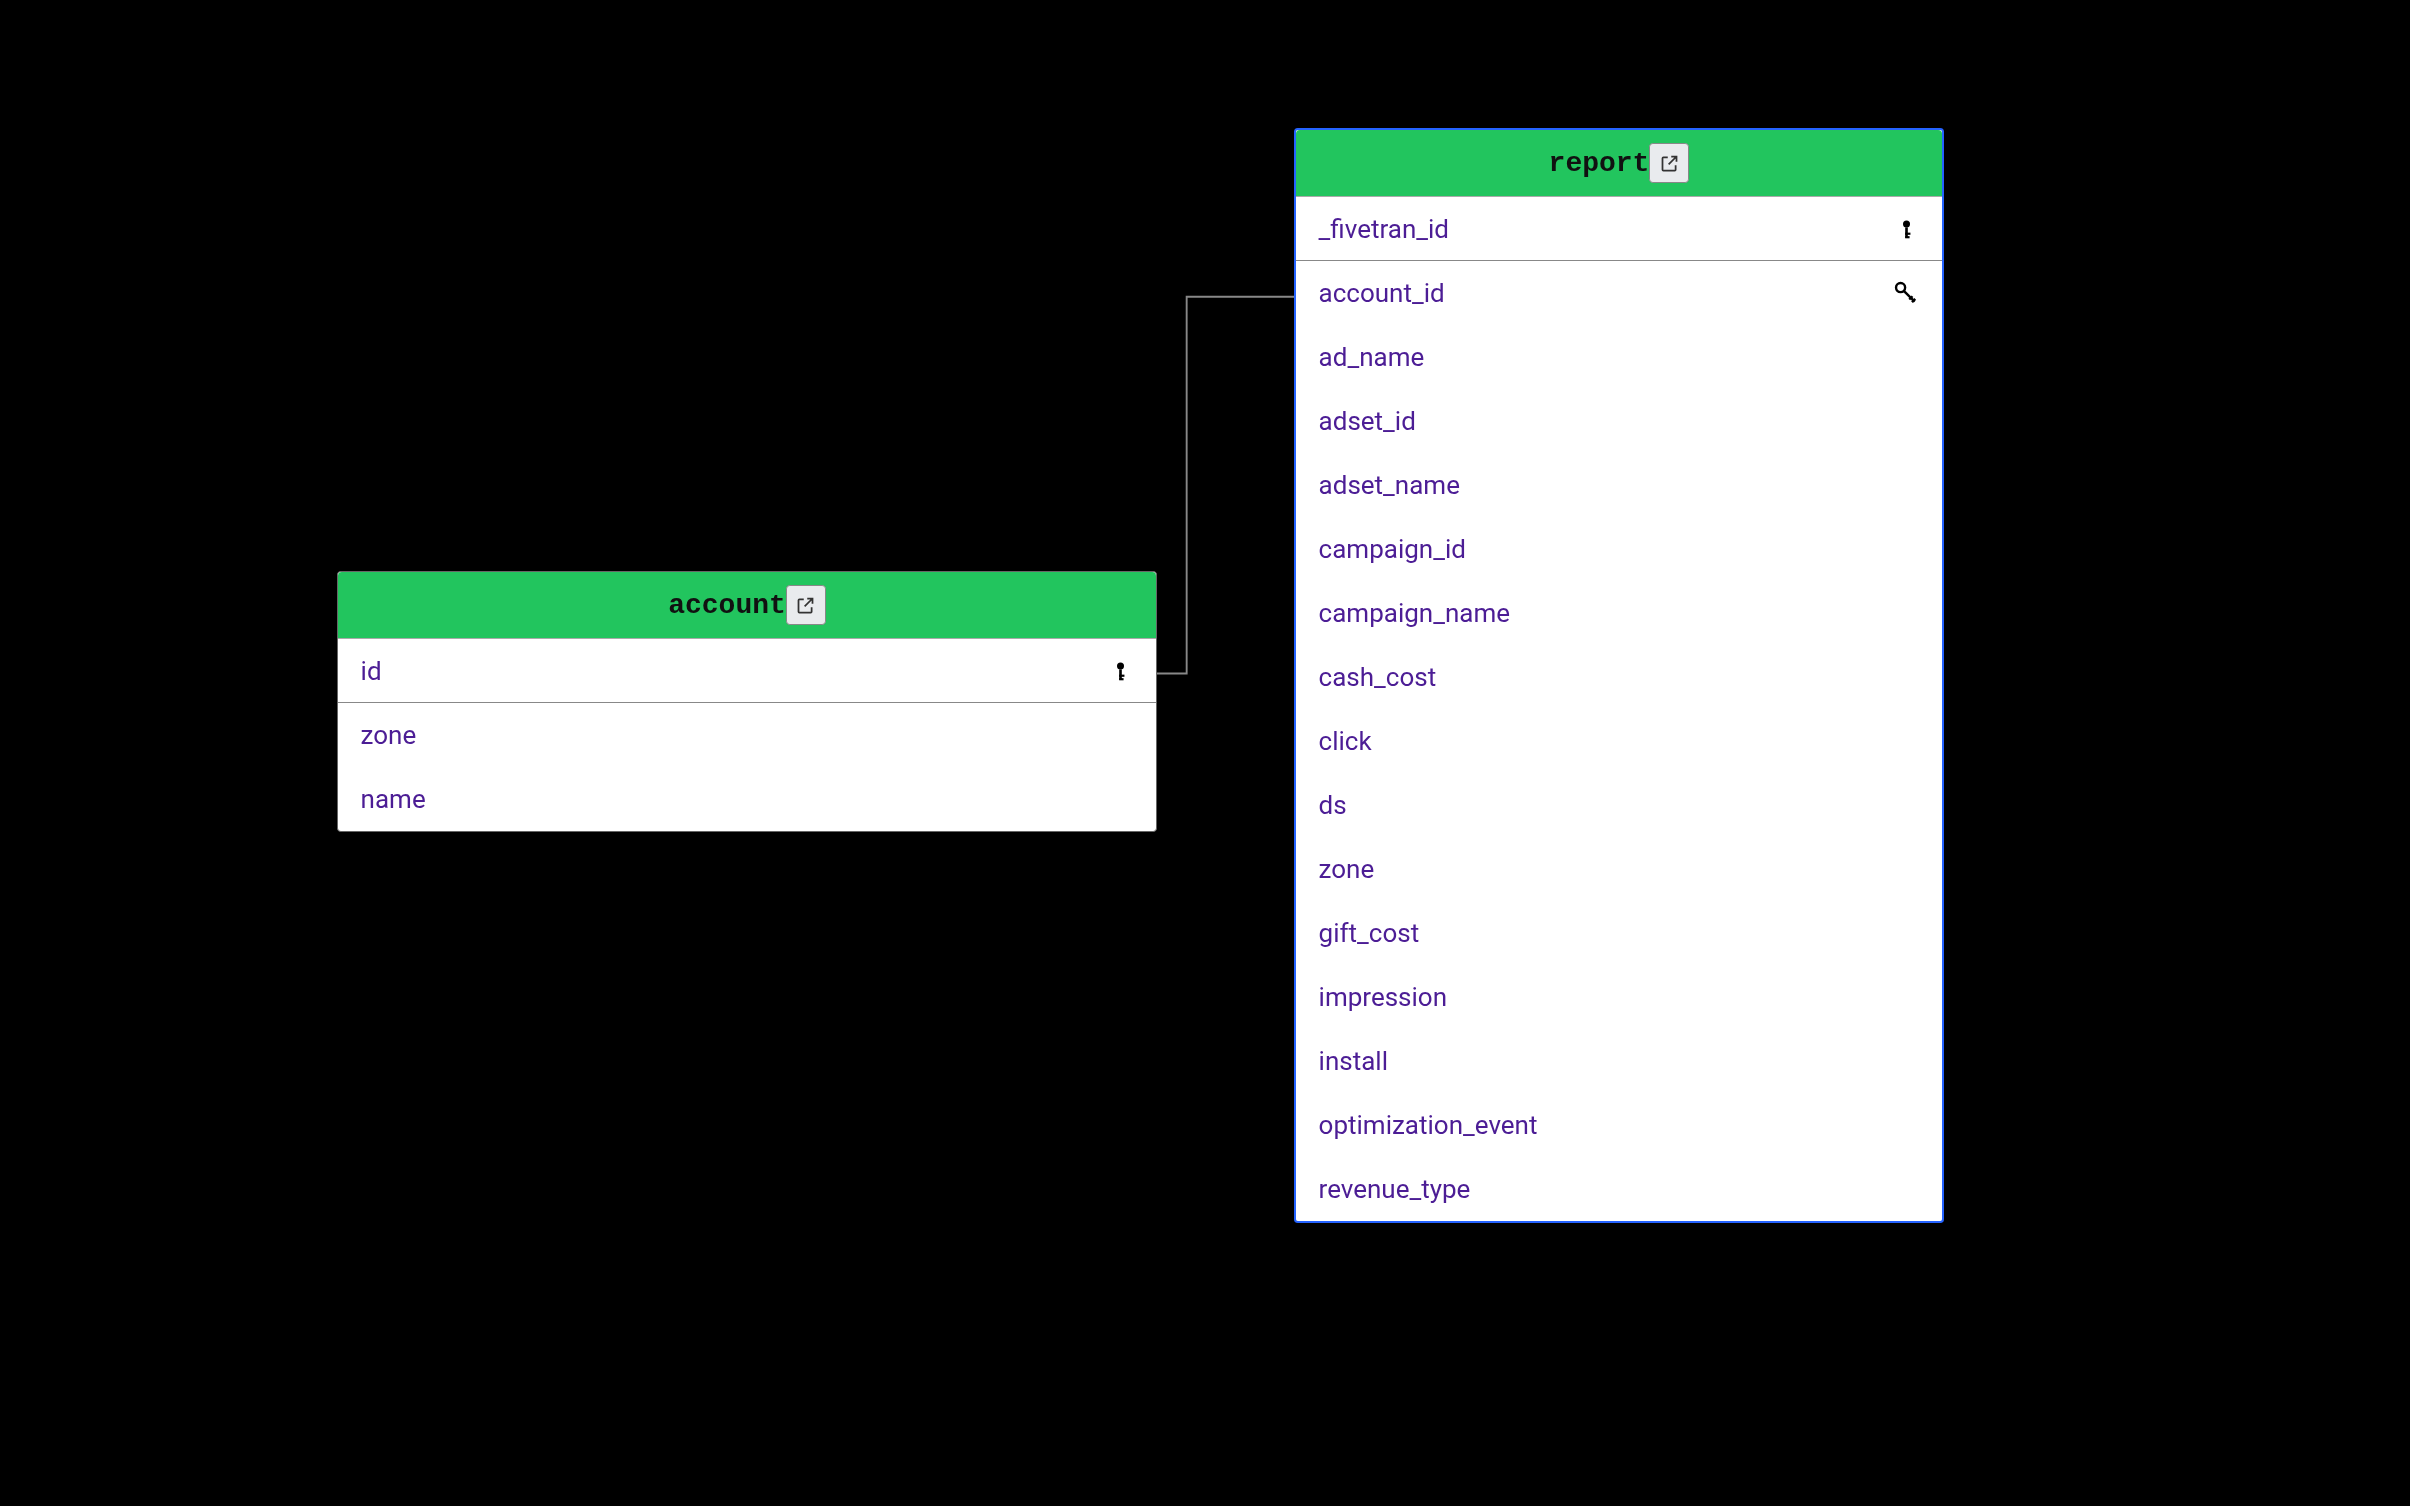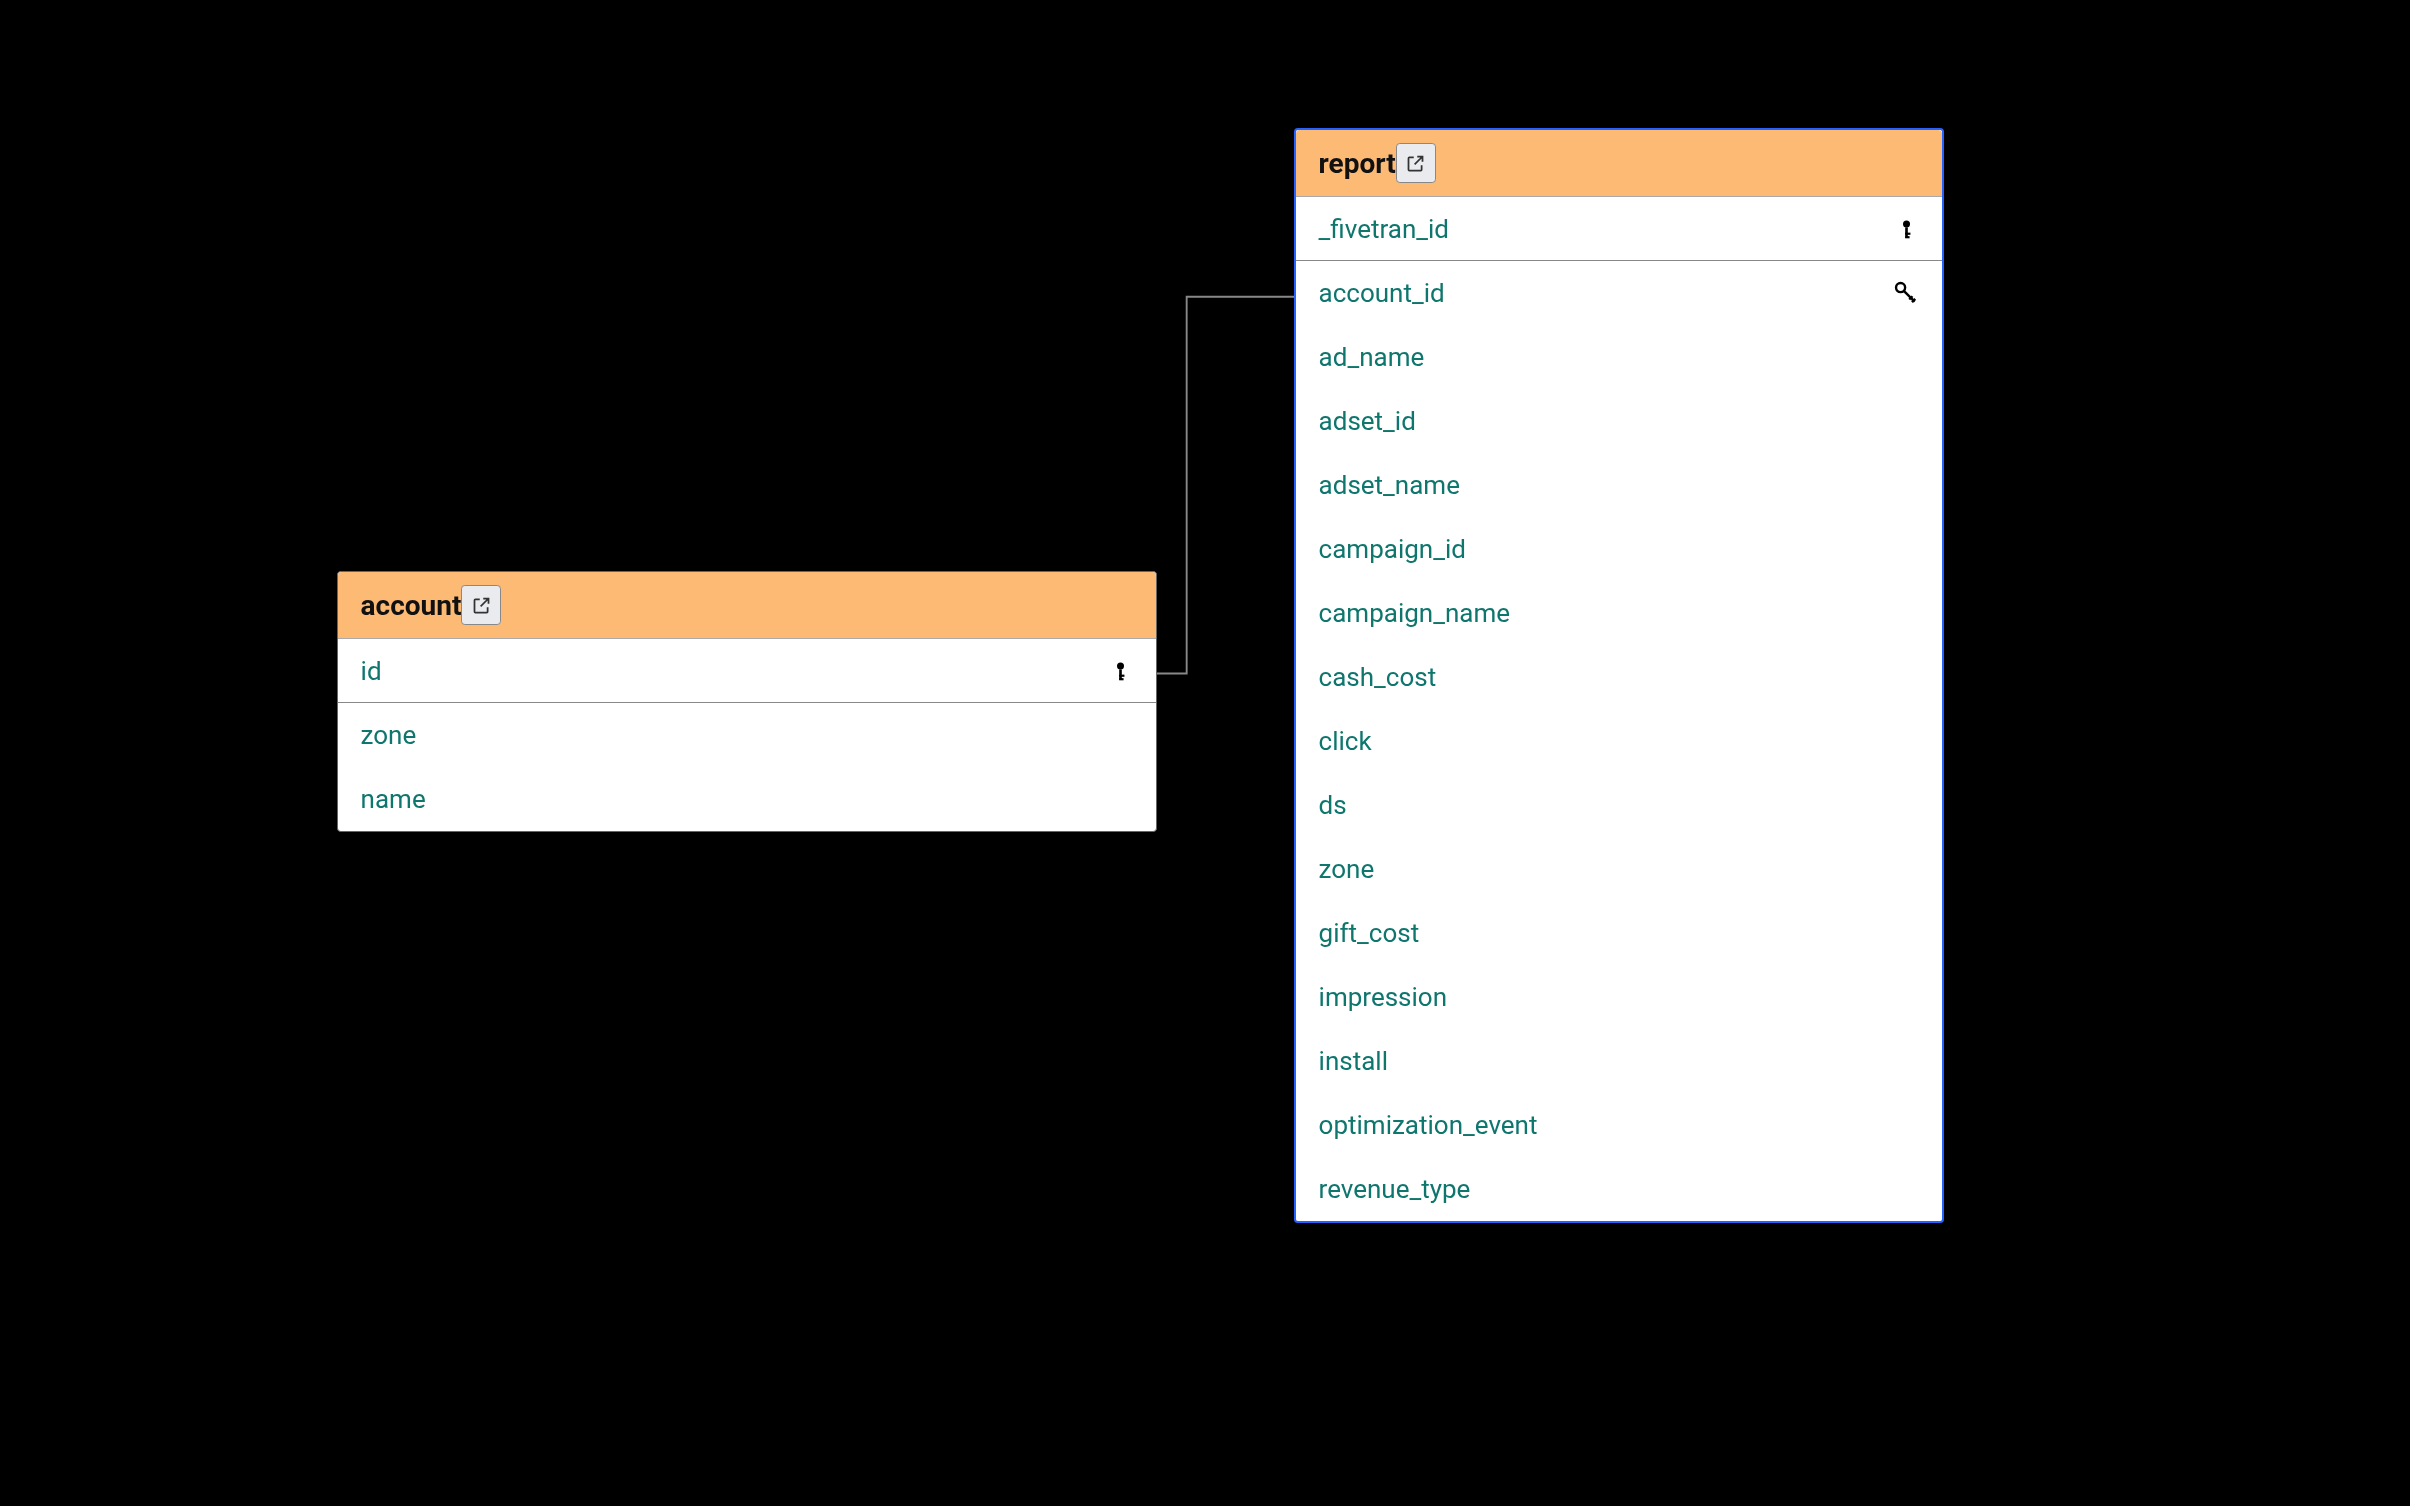--- a/index.html
+++ b/index.html
@@ -25,26 +25,27 @@
     border: 1.4px solid #666;
     border-radius: 3.8px;
     box-sizing: border-box;
   }
   .table-card.selected {
     border: 2.8px solid #2563ff;
   }
   .thead {
     display: flex;
     align-items: center;
-    justify-content: flex-start;
+    justify-content: center;
     padding: 13px 22.6px;
-    background: #fdba74;
+    background: #22c55e;
     border-bottom: 1.4px solid #aaa;
     border-top-left-radius: 3.8px;
     border-top-right-radius: 3.8px;
+    font-family: Liberation Mono, monospace;
   }
   .thead .title {
     font-weight: 700;
     font-size: 28px;
     color: #111;
   }
   .open-btn {
     width: 38px;
     height: 38px;
     border: 1.4px solid #888;
@@ -61,21 +62,21 @@
     display: flex;
     align-items: center;
     justify-content: space-between;
     padding: 0 22.6px;
     height: 64px;
     box-sizing: border-box;
   }
   .row.pk { border-bottom: 1.4px solid #888; }
   .row .col-name {
     font-size: 26px;
-    color: #0f766e;
+    color: #4c1d95;
   }
   .row .key-icon, .row .fk-icon {
     width: 26px;
     height: 26px;
     display: inline-flex;
     align-items: center;
     justify-content: center;
   }
   .row .key-icon svg { width: 21px; height: 24.5px; fill: #000; }
   .row .fk-icon svg { width: 28px; height: 28px; fill: #000; }

